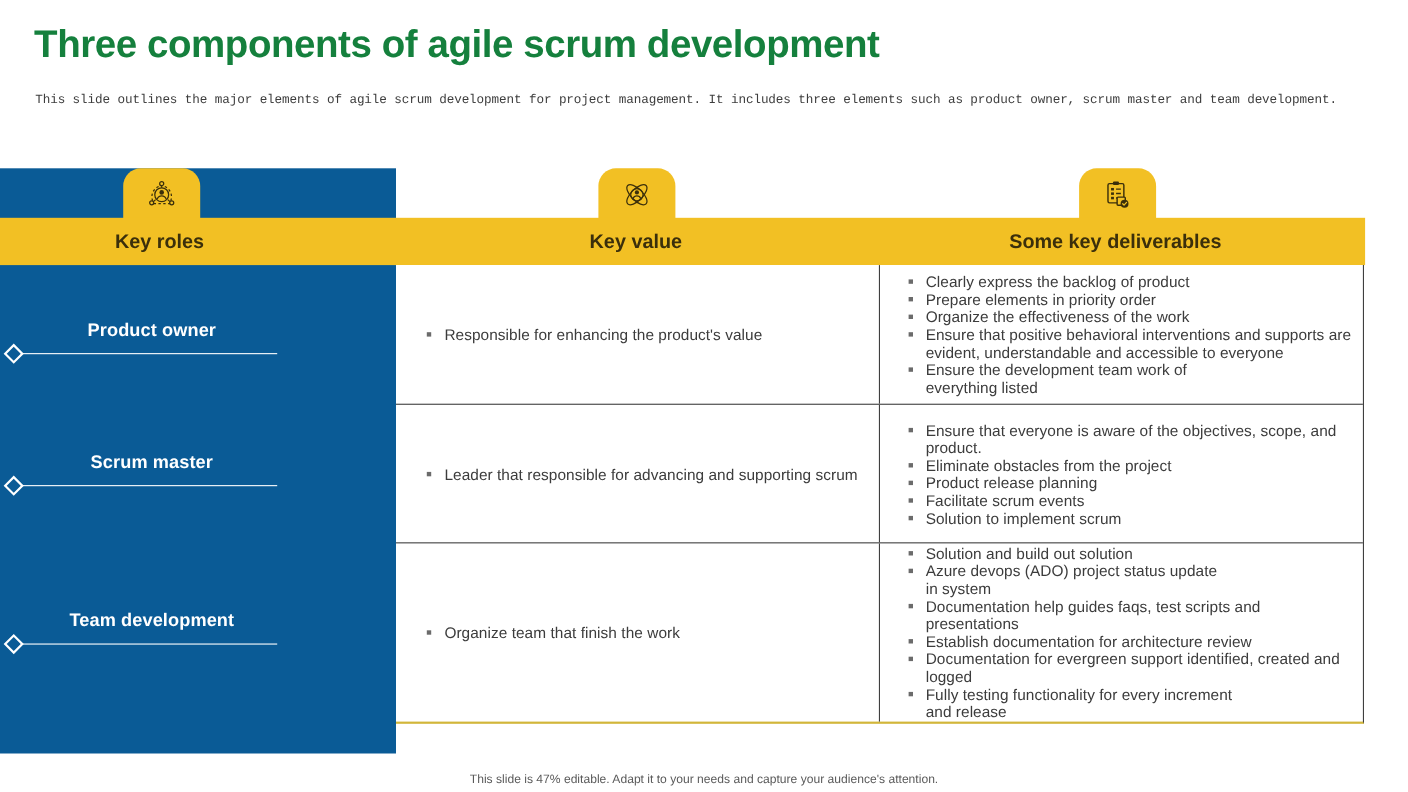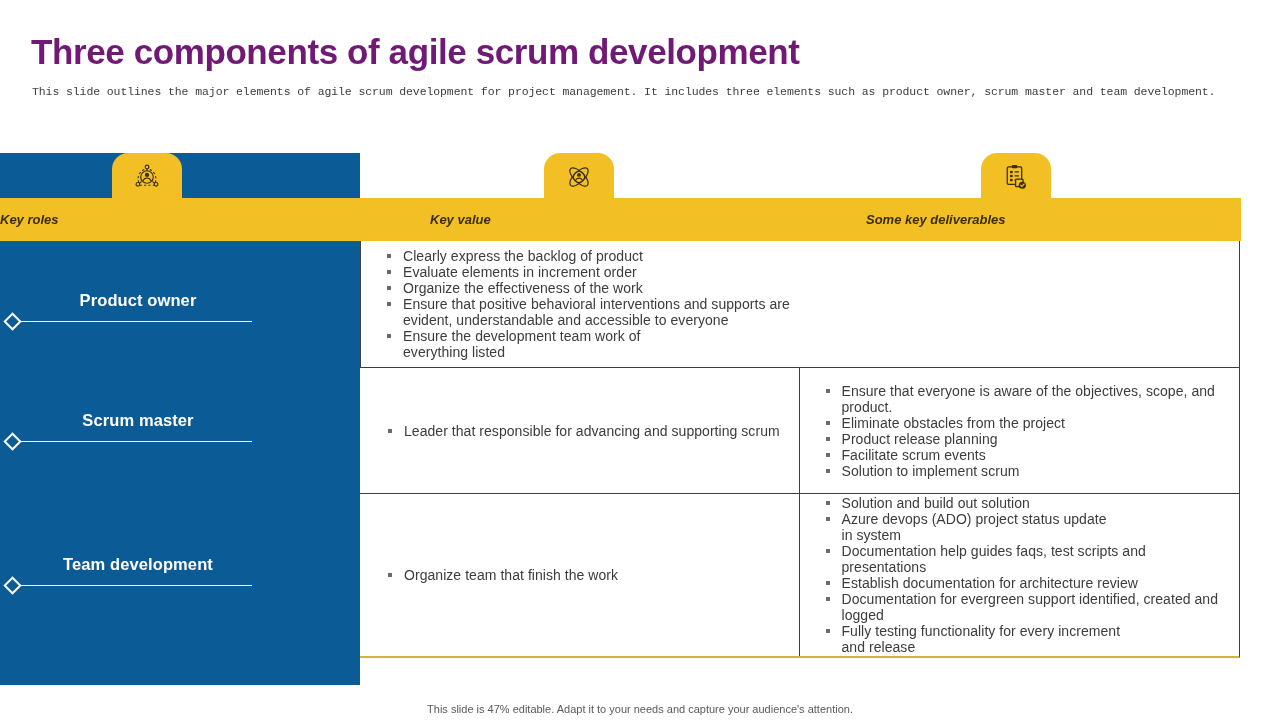--- a/index.html
+++ b/index.html
@@ -13,24 +13,24 @@
     position: relative;
     overflow: hidden;
     font-family: "Liberation Sans", sans-serif;
     -webkit-font-smoothing: antialiased;
   }
 
   
   #slide-title {
     position: absolute;
     left: 31px;
-    top: 32px;
+    top: 21px;
     font-size: 35px;
     font-weight: bold;
-    color: #701a75;
+    color: #15803d;
     letter-spacing: -0.4px;
     white-space: nowrap;
   }
   #slide-subtitle {
     position: absolute;
     left: 32px;
     top: 85px;
     font-size: 11.5px;
     color: #3d3d3d;
     white-space: nowrap;
@@ -55,24 +55,24 @@
     top: 198px;
     width: 1241px;
     height: 43px;
     background: #f2c024;
   }
   .band-label {
     position: absolute;
     top: 0;
     height: 43px;
     line-height: 43px;
-    font-size: 13px;
+    font-size: 18px;
     font-weight: bold;
     color: #3b2f0b;
-    font-style: italic;
+    text-align: center;
   }
   #band-label-0 { left: 0px;   width: 290px; }
   #band-label-1 { left: 430px; width: 296px; }
   #band-label-2 { left: 866px; width: 296px; }
 
   
   .icon-tab {
     position: absolute;
     top: 153px;
     width: 70px;
@@ -279,24 +279,29 @@
 <div class="role-item" id="role-item-2">
   <div class="role-label">Team development</div>
   <div class="role-rule">
     <span class="diamond"></span>
     <span class="line"></span>
   </div>
 </div>
 
 <div id="content-table">
   <div class="table-row" id="table-row-0">
+    <div class="cell-value">
+      <ul class="bullets">
+          <li>Responsible for enhancing the product's value</li>
+        </ul>
+    </div>
     <div class="cell-deliverables">
       <ul class="bullets">
           <li>Clearly express the backlog of product</li>
-          <li>Evaluate elements in increment order</li>
+          <li>Prepare elements in priority order</li>
           <li>Organize the effectiveness of the work</li>
           <li>Ensure that positive behavioral interventions and supports are evident, understandable and accessible to everyone</li>
           <li>Ensure the development team work of</li>
           <li class="cont">everything listed</li>
         </ul>
     </div>
   </div>
   <div class="table-row" id="table-row-1">
     <div class="cell-value">
       <ul class="bullets">

